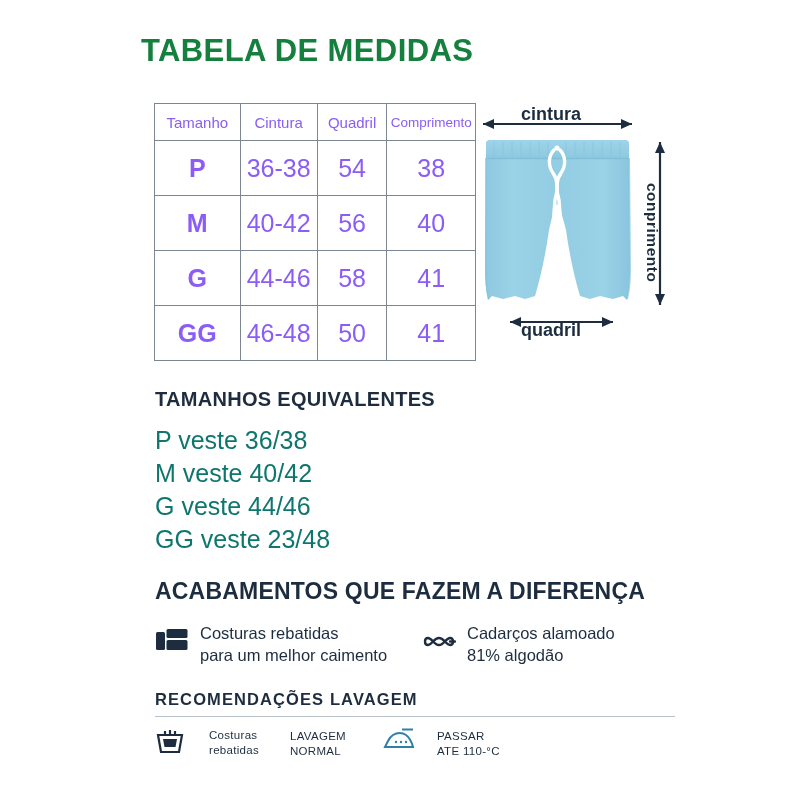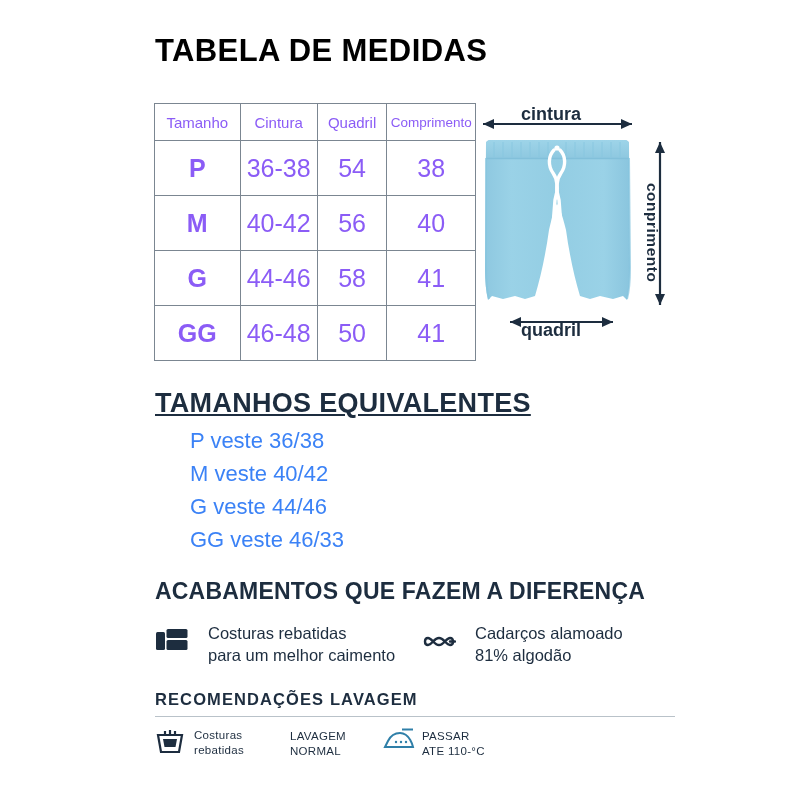--- a/index.html
+++ b/index.html
@@ -8,23 +8,23 @@
     background:#ffffff;
     font-family:"Liberation Sans", sans-serif;
     color:#1d2d3f;
     overflow:hidden;
     position:relative;
   }
   .page { position:absolute; inset:0; }
 
   
   .title {
-    position:absolute; left:155px; top:33px;
+    position:absolute; left:141px; top:33px;
     font-size:31px; font-weight:bold; letter-spacing:.4px;
-    color:#000000;
+    color:#15803d;
   }
 
   
   .mtable {
     position:absolute; left:154px; top:103px;
     border-collapse:collapse;
     width:322px;
   }
   .mtable td, .mtable th {
     border:1.4px solid #7b8691;
@@ -53,48 +53,48 @@
   .lbl-comprimento {
     position:absolute; left:643px; top:183px;
     font-size:15.5px; font-weight:bold; color:#1d2d3f;
     writing-mode:vertical-rl; text-orientation:mixed;
     letter-spacing:.5px;
   }
 
   
   .eq-head {
     position:absolute; left:155px; top:388px;
-    font-size:27px; font-weight:bold; letter-spacing:.3px;text-decoration:underline;
+    font-size:20px; font-weight:bold; letter-spacing:.3px;
   }
   .eq-list { position:absolute; left:155px; top:424px; }
-  .eq-list div { font-size:22px; line-height:33px; color:#3b82f6;margin-left:35px; }
+  .eq-list div { font-size:25px; line-height:33px; color:#0f766e; }
 
   
   .fin-head {
     position:absolute; left:155px; top:578px;
     font-size:23px; font-weight:bold; letter-spacing:.2px;
   }
   .fin-row { position:absolute; left:155px; top:620px; width:520px; height:56px; }
   .fin-item { position:absolute; display:flex; align-items:flex-start; gap:11px; }
   .fin-item.a { left:0px; top:2px; }
   .fin-item.b { left:267px; top:2px; }
   .fin-ic { flex:0 0 auto; width:34px; height:34px; position:relative; top:2px; }
-  .fin-tx { font-size:16.5px; line-height:22px; color:#1d2d3f;margin-left:8px; }
+  .fin-tx { font-size:16.5px; line-height:22px; color:#1d2d3f; }
 
   
   .wash-head {
     position:absolute; left:155px; top:690px;
     font-size:16.5px; font-weight:bold; letter-spacing:1.1px;
   }
   .wash-rule {
     position:absolute; left:155px; top:716px;
     width:520px; height:1px; background:#b9c2c9;
   }
   .wash-row { position:absolute; left:155px; top:728px; width:520px; height:46px; }
-  .wash-item { position:absolute; display:flex; align-items:flex-start; gap:9px; }
+  .wash-item { position:absolute; display:flex; align-items:flex-start; gap:24px; }
   .wash-item.w1 { left:0px; }
   .wash-item.w2 { left:135px; }
   .wash-item.w3 { left:228px; }
   .wash-ic { flex:0 0 auto; width:30px; height:28px; }
   .wash-tx { font-size:11.5px; line-height:15px; letter-spacing:.3px; color:#1d2d3f; }
   .wash-item.w2 .wash-tx { padding-top:1px; }
   .wash-item.w3 .wash-tx { padding-top:1px; }
 </style>
 </head>
 <body>
@@ -222,21 +222,21 @@
         <polygon points="190,205 185,194 195,194" stroke="none"></polygon>
       </g>
     </svg>
   </div>
 
   <div class="eq-head">TAMANHOS EQUIVALENTES</div>
   <div class="eq-list">
     <div>P veste 36/38</div>
     <div>M veste 40/42</div>
     <div>G veste 44/46</div>
-    <div>GG veste 46/33</div>
+    <div>GG veste 23/48</div>
   </div>
 
   <div class="fin-head">ACABAMENTOS QUE FAZEM A DIFERENÇA</div>
   <div class="fin-row">
 
     <div class="fin-item a">
       <span class="fin-ic">
         <svg width="34" height="34" viewBox="0 0 34 34">
           <rect x="1" y="8" width="9" height="18" rx="1.5" fill="#1d2d3f"></rect>
           <rect x="11.5" y="5" width="21" height="9" rx="1.5" fill="#1d2d3f"></rect>

